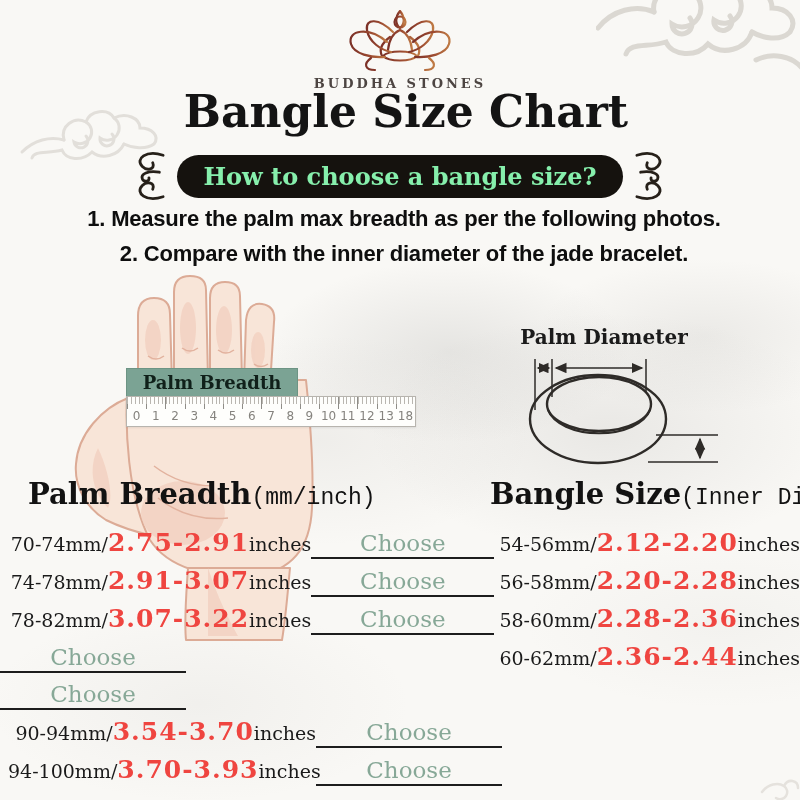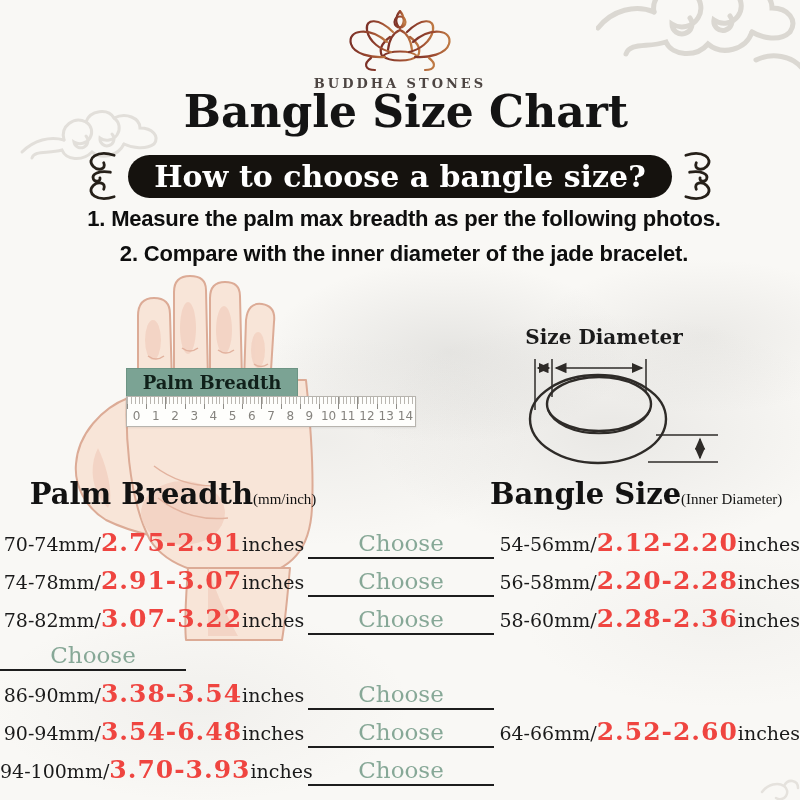--- a/index.html
+++ b/index.html
@@ -24,22 +24,22 @@
   .brand{position:absolute;left:0;right:0;top:10px;text-align:center;}
   .brand .lotus{margin:0 auto;}
   .brand-name{margin-top:2px;font-family:"DejaVu Serif",serif;font-weight:600;
     font-size:13px;letter-spacing:3px;color:#4d4542;}
 
   .title{position:absolute;left:12px;right:0;top:86px;margin:0;text-align:center;
     font-family:"DejaVu Serif",serif;font-weight:bold;font-size:44px;color:#141414;}
 
   .banner-row{position:absolute;left:0;right:0;top:149px;display:flex;
     align-items:center;justify-content:center;gap:12px;}
-  .pill{background:#15120e;color:#ffffff;border-radius:999px;height:43px;line-height:43px;
-    padding:0 26px;font-family:"DejaVu Serif",serif;font-weight:bold;font-size:30px;text-align:center;}
+  .pill{background:#15120e;color:#86efac;border-radius:999px;height:43px;line-height:43px;
+    padding:0 26px;font-family:"DejaVu Serif",serif;font-weight:bold;font-size:24px;text-align:center;}
   .flourish.right{transform:scaleX(-1);}
 
   .steps{position:absolute;left:8px;right:0;top:206px;text-align:center;
     font-family:"Liberation Sans",sans-serif;font-weight:bold;font-size:22px;color:#0e0e0e;}
   .steps p{margin:0 0 9px 0;letter-spacing:-0.2px;}
 
   
   .hand-wrap{position:absolute;left:58px;top:268px;width:380px;height:375px;}
   .hand-svg{position:absolute;left:0;top:0;}
   .band{position:absolute;left:68px;top:100px;width:172px;height:29px;background:#7ba394;
@@ -57,27 +57,27 @@
   
   .bangle-wrap{position:absolute;left:488px;top:325px;width:232px;height:150px;}
   .bangle-label{text-align:center;font-family:"DejaVu Serif",serif;font-weight:bold;
     font-size:20px;color:#1b1b1b;margin-bottom:6px;}
 
   
   .th{position:absolute;top:477px;text-align:center;white-space:nowrap;}
   .th-left{left:28px;width:290px;}
   .th-right{left:490px;width:290px;}
   .th-big{font-family:"DejaVu Serif",serif;font-weight:bold;font-size:29px;color:#121212;}
-  .th-small{font-family:Liberation Serif, serif;font-size:15px;color:#121212;}
+  .th-small{font-family:Liberation Mono, monospace;font-size:23px;color:#121212;}
 
   
   .rows{position:absolute;left:0;top:528px;width:800px;height:258px;
     display:flex;flex-direction:column;justify-content:space-between;}
   .row{display:flex;align-items:baseline;}
-  .cell-left{width:308px;text-align:center;white-space:nowrap;}
+  .cell-left{width:308px;text-align:right;white-space:nowrap;margin-left:8px;}
   .cell-right{flex:1;text-align:right;padding-left:5px;white-space:nowrap;}
   .mm,.unit{font-family:"DejaVu Serif",serif;font-size:19px;color:#1a1a1a;}
   .red{font-family:"DejaVu Serif",serif;font-weight:bold;font-size:25px;
     color:#ef4540;letter-spacing:1px;}
   .choose{width:186px;text-align:center;border-bottom:2px solid #1d1d1d;
     padding-bottom:1px;font-family:"DejaVu Serif",serif;font-size:23px;color:#87a897;cursor:pointer;}
 </style>
 </head>
 <body>
 
@@ -201,27 +201,27 @@
         <span>4</span>
         <span>5</span>
         <span>6</span>
         <span>7</span>
         <span>8</span>
         <span>9</span>
         <span>10</span>
         <span>11</span>
         <span>12</span>
         <span>13</span>
-        <span>14</span>
+        <span>18</span>
       </div>
     </div>
   </div>
 
   <div class="bangle-wrap">
-    <div class="bangle-label">Size Diameter</div>
+    <div class="bangle-label">Palm Diameter</div>
     <svg width="232" height="115" viewBox="0 0 232 115">
       <defs>
         <marker id="ah" markerWidth="9" markerHeight="8" refX="7" refY="3.5" orient="auto-start-reverse">
           <path d="M0,0 L8,3.5 L0,7 Z" fill="#2e2b28"></path>
         </marker>
       </defs>
       <g fill="none" stroke="#2e2b28" stroke-width="2.4">
         <ellipse cx="110" cy="64" rx="68" ry="44"></ellipse>
         <ellipse cx="111" cy="49" rx="52" ry="27"></ellipse>
         <path d="M60,55 A52,29 0 0,0 162,55" stroke-width="2"></path>
@@ -261,31 +261,30 @@
     </div>
 
     <div class="row">
       <div class="cell-left"><span class="mm">78-82mm/</span><span class="red">3.07-3.22</span><span class="unit">inches</span></div>
       <div class="choose">Choose</div>
       <div class="cell-right"><span class="mm">58-60mm/</span><span class="red">2.28-2.36</span><span class="unit">inches</span></div>
     </div>
 
     <div class="row">
       <div class="choose">Choose</div>
-    </div>
-
-    <div class="row">
-      <div class="cell-left"><span class="mm">86-90mm/</span><span class="red">3.38-3.54</span><span class="unit">inches</span></div>
-      <div class="choose">Choose</div>
-    </div>
-
-    <div class="row">
-      <div class="cell-left"><span class="mm">90-94mm/</span><span class="red">3.54-6.48</span><span class="unit">inches</span></div>
-      <div class="choose">Choose</div>
-      <div class="cell-right"><span class="mm">64-66mm/</span><span class="red">2.52-2.60</span><span class="unit">inches</span></div>
+      <div class="cell-right"><span class="mm">60-62mm/</span><span class="red">2.36-2.44</span><span class="unit">inches</span></div>
+    </div>
+
+    <div class="row">
+      <div class="choose">Choose</div>
+    </div>
+
+    <div class="row">
+      <div class="cell-left"><span class="mm">90-94mm/</span><span class="red">3.54-3.70</span><span class="unit">inches</span></div>
+      <div class="choose">Choose</div>
     </div>
 
     <div class="row">
       <div class="cell-left"><span class="mm">94-100mm/</span><span class="red">3.70-3.93</span><span class="unit">inches</span></div>
       <div class="choose">Choose</div>
     </div>
 
   </div>
 </div>
 

